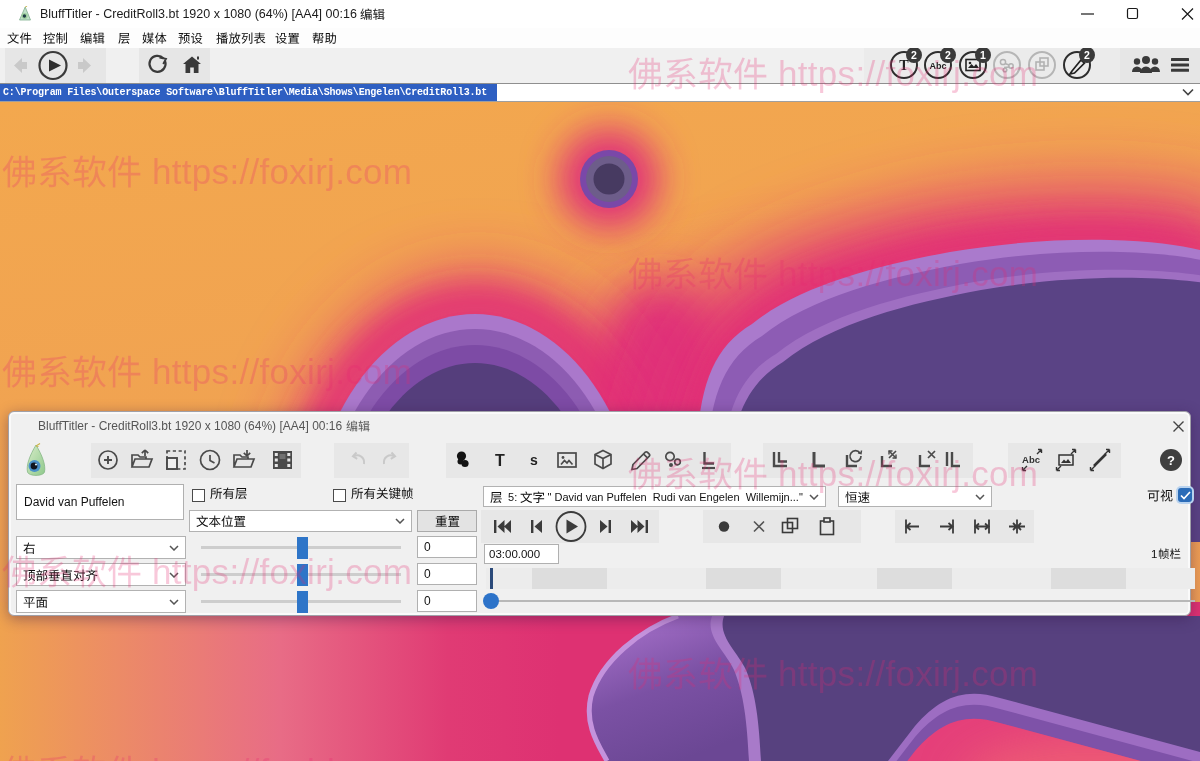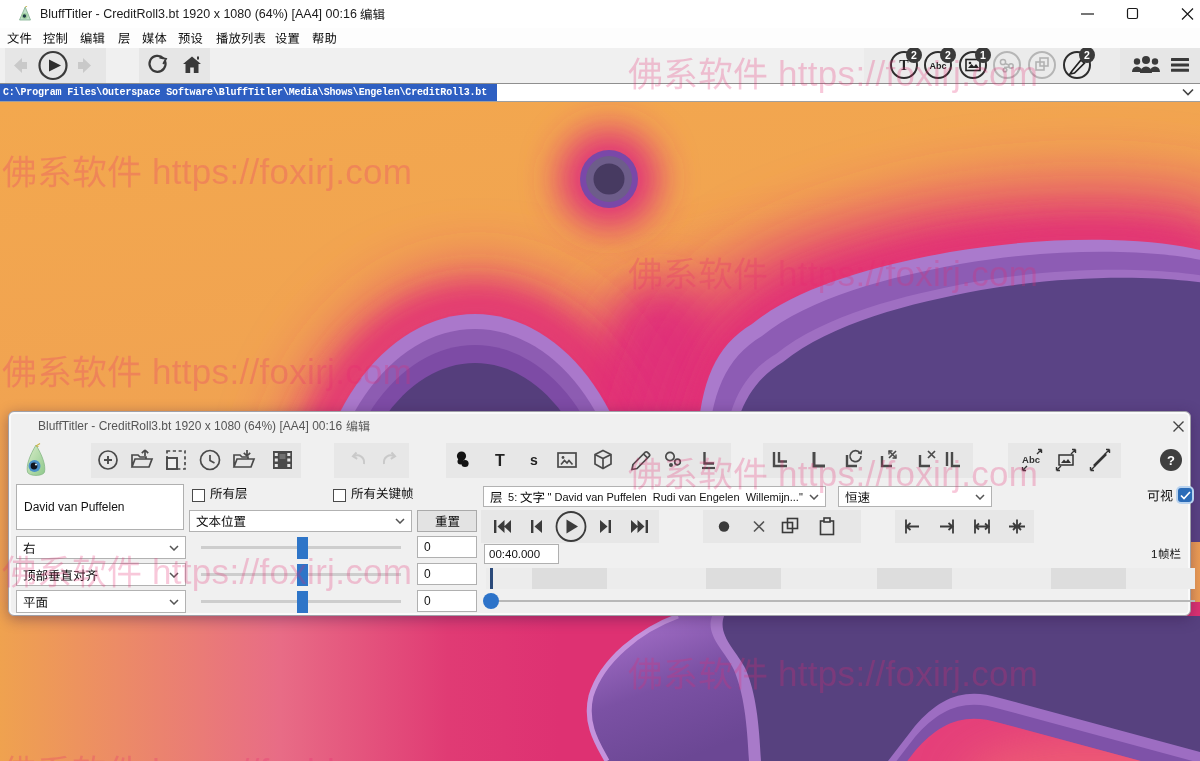--- a/index.html
+++ b/index.html
@@ -428,21 +428,21 @@
         </g>
       </g>
       <g transform="translate(1091,48)" stroke="#333" fill="none">
         <path d="M-6 6 L6 -6" stroke-width="2.6"></path>
         <path d="M5 -6 l4.5 -4.5 M9.5 -10.5 h-3.5 M9.5 -10.5 v3.5" stroke-width="1.4"></path>
         <path d="M-5 6 l-4.5 4.5 M-9.5 10.5 h3.5 M-9.5 10.5 v-3.5" stroke-width="1.4"></path>
       </g>
       <circle cx="1162" cy="48" r="11" fill="#3f3f3f"></circle>
       <text x="1162" y="52.5" font-size="13" font-weight="bold" fill="#fff" text-anchor="middle" font-family="Liberation Sans">?</text>
     </svg>
-    <div style="position:absolute;left:7px;top:72px;width:168px;height:46px;background:#fff;border:1px solid #b0b0b0;display:flex;align-items:center;padding-left:7px;font-size:12px;color:#111;">David van Puffelen</div>
+    <div style="position:absolute;left:7px;top:72px;width:168px;height:36px;background:#fff;border:1px solid #b0b0b0;display:flex;align-items:center;padding-left:7px;font-size:12px;color:#111;">David van Puffelen</div>
     <div style="position:absolute;left:183px;top:77px;width:13px;height:13px;background:#fff;border:1.4px solid #4a4a4a;"></div>
     <div style="position:absolute;left:201px;top:75px;width:80px;height:16px;">
       <svg width="38" height="12" viewBox="0 0 38 12" style="display:block;overflow:visible" fill="#111">
         <use href="#g19" transform="translate(0.0,11.0) scale(0.0125,-0.0125)"></use>
         <use href="#g24" transform="translate(12.5,11.0) scale(0.0125,-0.0125)"></use>
         <use href="#g14" transform="translate(25.0,11.0) scale(0.0125,-0.0125)"></use>
       </svg>
     </div>
     <div style="position:absolute;left:324px;top:77px;width:13px;height:13px;background:#fff;border:1.4px solid #4a4a4a;"></div>
     <div style="position:absolute;left:342px;top:75px;width:100px;height:16px;">
@@ -567,21 +567,21 @@
         <g transform="translate(973,114.5)">
           <path d="M-7 -7 V7 M7 -7 V7"></path>
           <path d="M-6.5 0 H6.5 M-3 -3 L-6.5 0 L-3 3 M3 -3 L6.5 0 L3 3"></path>
         </g>
         <g transform="translate(1008,114.5)">
           <path d="M0 -7 V7"></path>
           <path d="M-8 0 H-0.5 M-4 -3.5 L-0.5 0 L-4 3.5 M8 0 H0.5 M4 -3.5 L0.5 0 L4 3.5"></path>
         </g>
       </g>
     </svg>
-    <div style="position:absolute;left:475px;top:132px;width:75px;height:20px;background:#fff;border:1px solid #b0b0b0;display:flex;align-items:center;padding-left:4px;font-size:11.5px;color:#111;">00:40.000</div>
+    <div style="position:absolute;left:475px;top:132px;width:75px;height:20px;background:#fff;border:1px solid #b0b0b0;display:flex;align-items:center;padding-left:4px;font-size:11.5px;color:#111;">03:00.000</div>
     <div style="position:absolute;left:1142px;top:134px;width:40px;height:15px;display:flex;align-items:center;font-size:11.5px;color:#111;">
       <span style="margin-right:1px">1</span>
       <svg width="23" height="12" viewBox="0 0 23 12" style="display:block;overflow:visible" fill="#111">
         <use href="#g15" transform="translate(0.0,10.1) scale(0.0115,-0.0115)"></use>
         <use href="#g26" transform="translate(11.5,10.1) scale(0.0115,-0.0115)"></use>
       </svg>
     </div>
     <div style="position:absolute;left:477px;top:156px;width:709px;height:21px;background:#ececec;">
       <div style="position:absolute;left:46px;top:0;width:75px;height:21px;background:#dddddd;"></div>
       <div style="position:absolute;left:220px;top:0;width:75px;height:21px;background:#dddddd;"></div>

